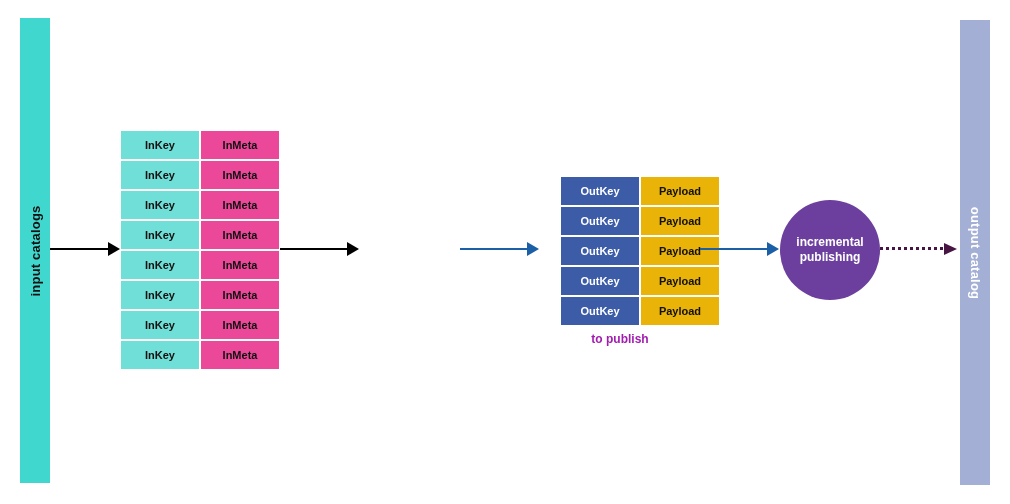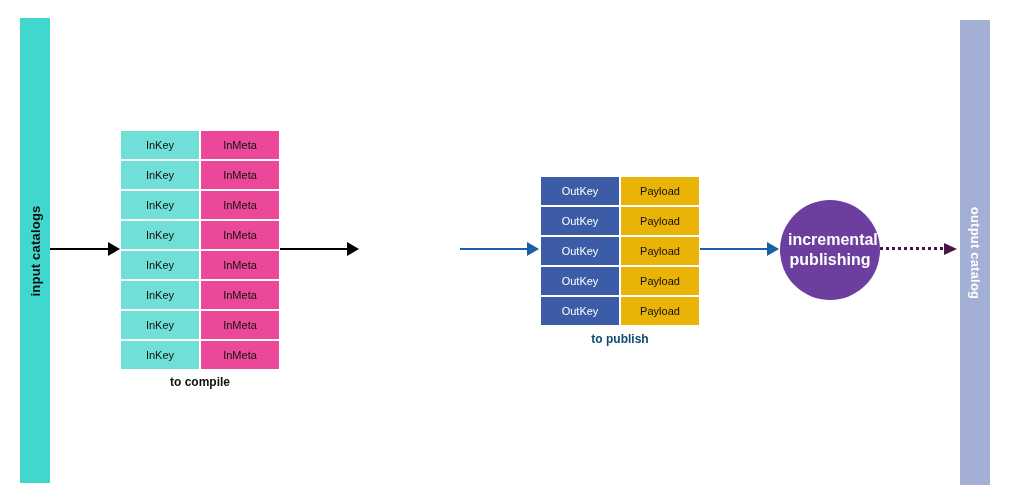--- a/index.html
+++ b/index.html
@@ -19,48 +19,48 @@
     position: absolute; left: 50%; top: 50%;
     white-space: nowrap; font-weight: bold; font-size: 13px;
     letter-spacing: 0.2px;
   }
   .vbar-input .vbar-label  { color: #111111; transform: translate(-50%, -50%) rotate(-90deg); }
   .vbar-output .vbar-label { color: #ffffff; transform: translate(-50%, -50%) rotate(90deg); }
 
   
   .kv-table { position: absolute; display: flex; flex-direction: column; }
   .kv-table-input  { left: 120px; top: 130px; }
-  .kv-table-output { left: 540px; top: 176px; }
+  .kv-table-output { left: 560px; top: 176px; }
   .kv-row { display: flex; }
   .kv-cell {
     width: 80px; height: 30px;
     display: flex; align-items: center; justify-content: center;
-    font-weight: normal; font-size: 11px;
+    font-weight: bold; font-size: 11px;
     border: 1px solid #ffffff;
   }
   .cell-inkey   { background: #6FDFD8; color: #101010; }
   .cell-inmeta  { background: #ec4899; color: #101010; }
   .cell-outkey  { background: #3D5CA8; color: #ffffff; }
   .cell-payload { background: #eab308; color: #101010; }
 
   .table-caption {
     position: absolute; width: 160px; text-align: center;
     font-weight: bold; font-size: 12px;
   }
   .caption-compile { left: 120px; top: 375px; color: #111111; }
-  .caption-publish { left: 540px; top: 332px; color: #0c4a6e; text-align: center; }
+  .caption-publish { left: 540px; top: 332px; color: #a21caf; text-align: center; }
 
   
   .circle-node {
     position: absolute; width: 100px; height: 100px; border-radius: 50%;
     display: flex; align-items: center; justify-content: center;
     text-align: center; font-weight: bold;
   }
   .node-compile { left: 360px; top: 200px; background: #C9CACC; color: #55565B; font-size: 13px; }
-  .node-publish { left: 780px; top: 200px; background: #6C3F9F; color: #ffffff; font-size: 16px; }
+  .node-publish { left: 780px; top: 200px; background: #6C3F9F; color: #ffffff; font-size: 12px; }
   .node-publish .node-label { width: 84px; line-height: 1.25; }
 
   
   .hline { position: absolute; height: 2px; top: 248px; }
   .hline-black { background: #000000; }
   .hline-blue  { background: #1B5FA6; }
   .hline-dotted {
     height: 0; top: 247px;
     border-top: 3px dotted #471542; background: none;
   }
@@ -113,21 +113,20 @@
     </div>
     <div class="kv-row">
       <div class="kv-cell cell-inkey">InKey</div>
       <div class="kv-cell cell-inmeta">InMeta</div>
     </div>
     <div class="kv-row">
       <div class="kv-cell cell-inkey">InKey</div>
       <div class="kv-cell cell-inmeta">InMeta</div>
     </div>
   </div>
-  <div class="table-caption caption-compile">to compile</div>
 
   <div class="hline hline-black" style="left:280px; width:68px;"></div>
   <div class="arrowhead arrowhead-black" style="left:347px;"></div>
 
 
   <div class="hline hline-blue" style="left:460px; width:68px;"></div>
   <div class="arrowhead arrowhead-blue" style="left:527px;"></div>
 
   <div class="kv-table kv-table-output">
     <div class="kv-row">

